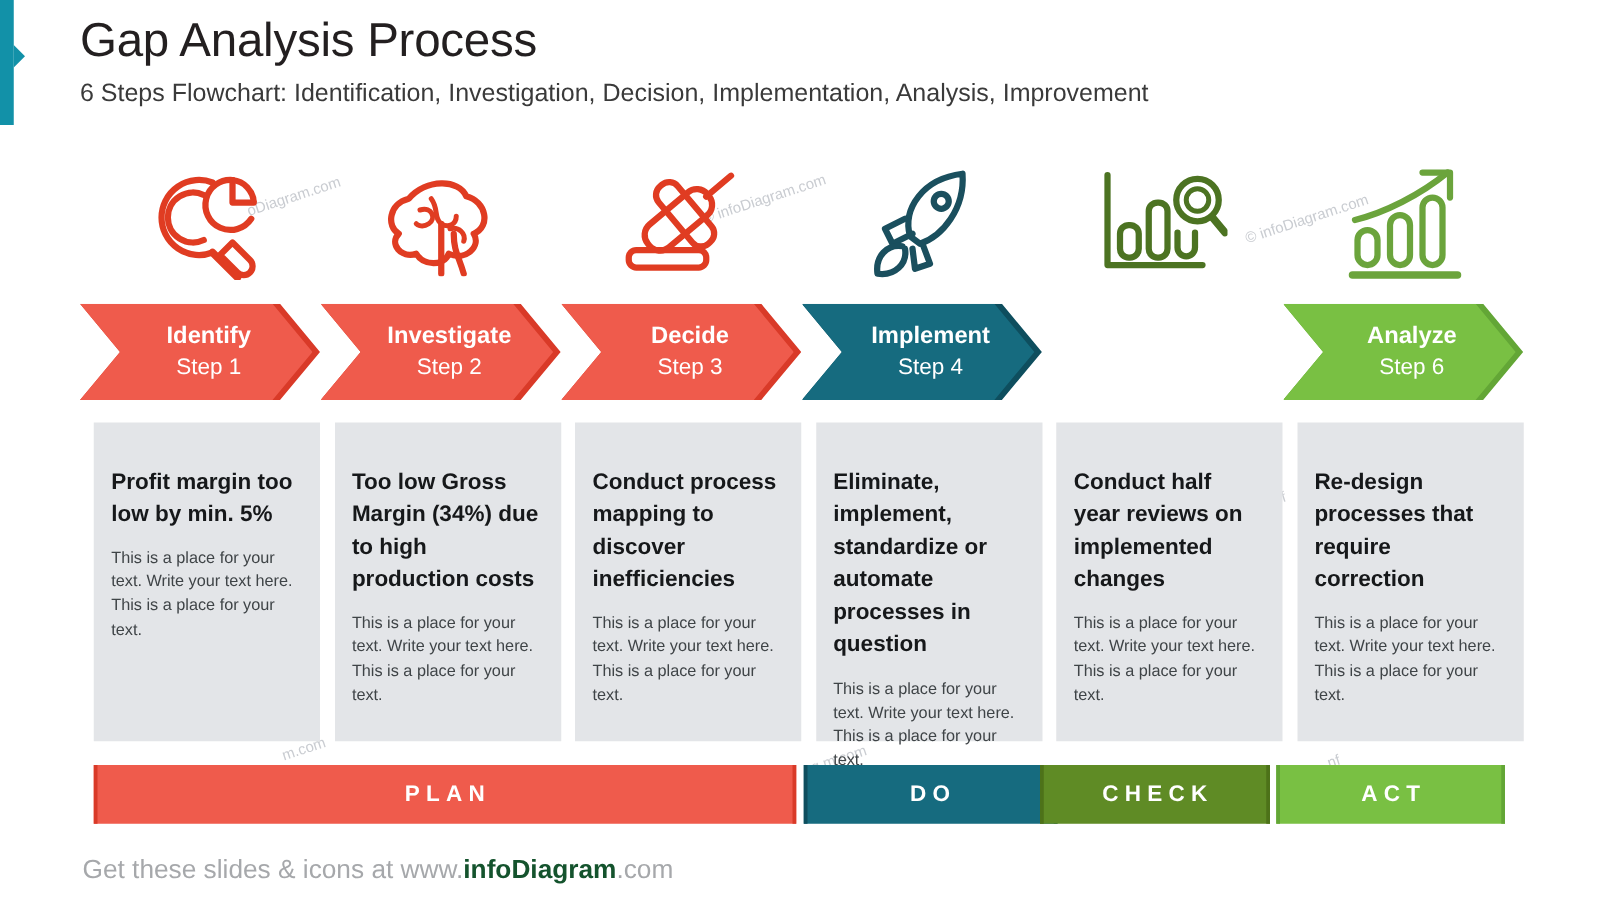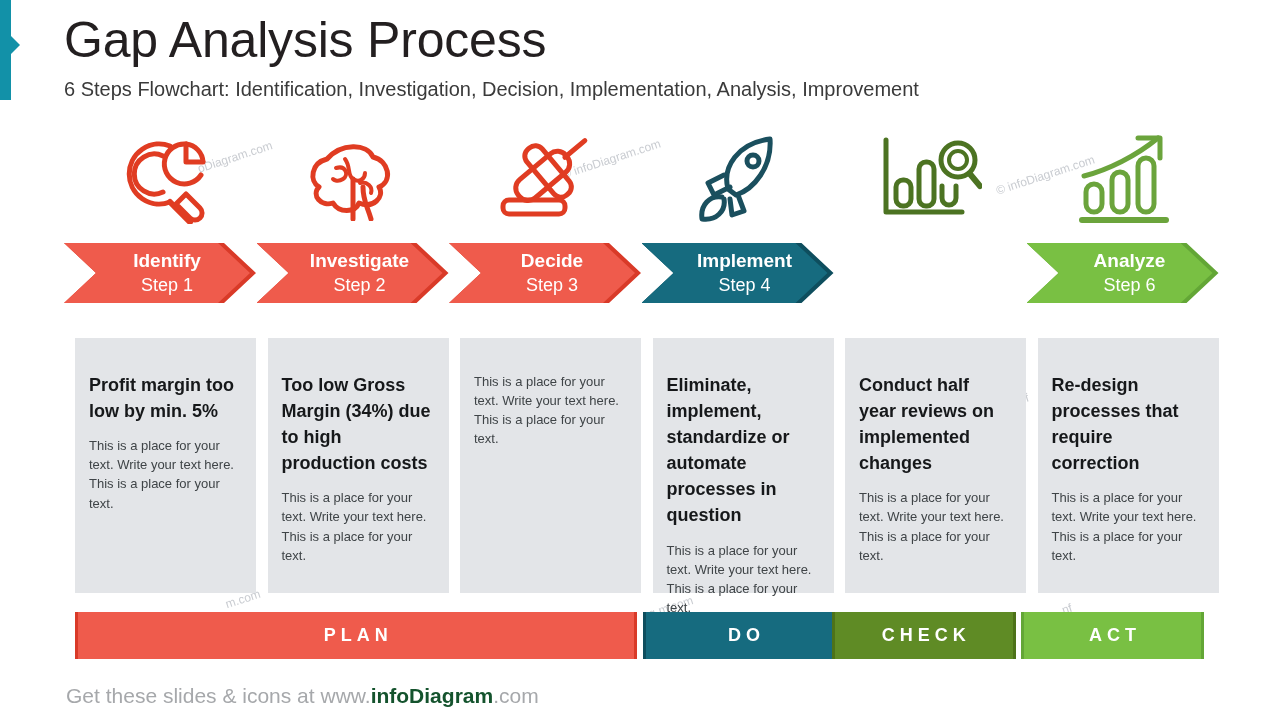--- a/index.html
+++ b/index.html
@@ -36,21 +36,21 @@
   }
 
   
   #header {
     position: absolute;
     left: 64px;
     top: 12px;
     width: 1150px;
   }
   #page-title {
-    font-size: 50px;
+    font-size: 38px;
     font-weight: 400;
     color: #231f20;
     line-height: 1.15;
     letter-spacing: -0.2px;
     white-space: nowrap;
   }
   #page-subtitle {
     margin-top: 7px;
     font-size: 20px;
     font-weight: 400;
@@ -86,21 +86,21 @@
     justify-content: center;
   }
   .icon-wrap svg { display: block; }
 
   
   .chevron {
     position: absolute;
     top: 118px;
     left: 0;
     width: 192px;
-    height: 60px;
+    height: 77px;
   }
   .chev-shape {
     position: absolute;
     inset: 0;
     clip-path: polygon(0 0, 160px 0, 192px 50%, 160px 100%, 0 100%, 32px 50%);
   }
   .chev-label {
     position: absolute;
     inset: 0;
     display: flex;
@@ -283,20 +283,21 @@
       </div>
     <div class="chevron">
       <div class="chev-shape" style="background:#d93a28"></div>
       <div class="chev-shape" style="background:#ef5b4c; clip-path: polygon(0 0, 154px 0, 186px 50%, 154px 100%, 0 100%, 32px 50%);"></div>
       <div class="chev-label">
         <div class="chev-title">Decide</div>
         <div class="chev-step">Step 3</div>
       </div>
     </div>
     <div class="content-box">
+      <p class="box-head">Conduct process mapping to discover inefficiencies</p>
       <p class="box-body">This is a place for your text. Write your text here. This is a place for your text.</p>
     </div>
     </div>
     <div class="column" style="left: 577.5px;">
     <div class="icon-wrap">
         <svg width="92" height="90" viewBox="0 0 92 90">
         <path d="M36 56 C30 34 46 10 78 6 C80 34 62 56 44 62 Z" fill="none" stroke="#1a4f5e" stroke-width="5" stroke-linecap="round" stroke-linejoin="round"></path>
         <circle cx="61" cy="28" r="6" fill="none" stroke="#1a4f5e" stroke-width="5"></circle>
         <path d="M38 54 L22 62 L16 50 L32 42" fill="none" stroke="#1a4f5e" stroke-width="5" stroke-linecap="round" stroke-linejoin="round"></path>
         <path d="M46 62 L52 78 L40 82 L38 66" fill="none" stroke="#1a4f5e" stroke-width="5" stroke-linecap="round" stroke-linejoin="round"></path>

